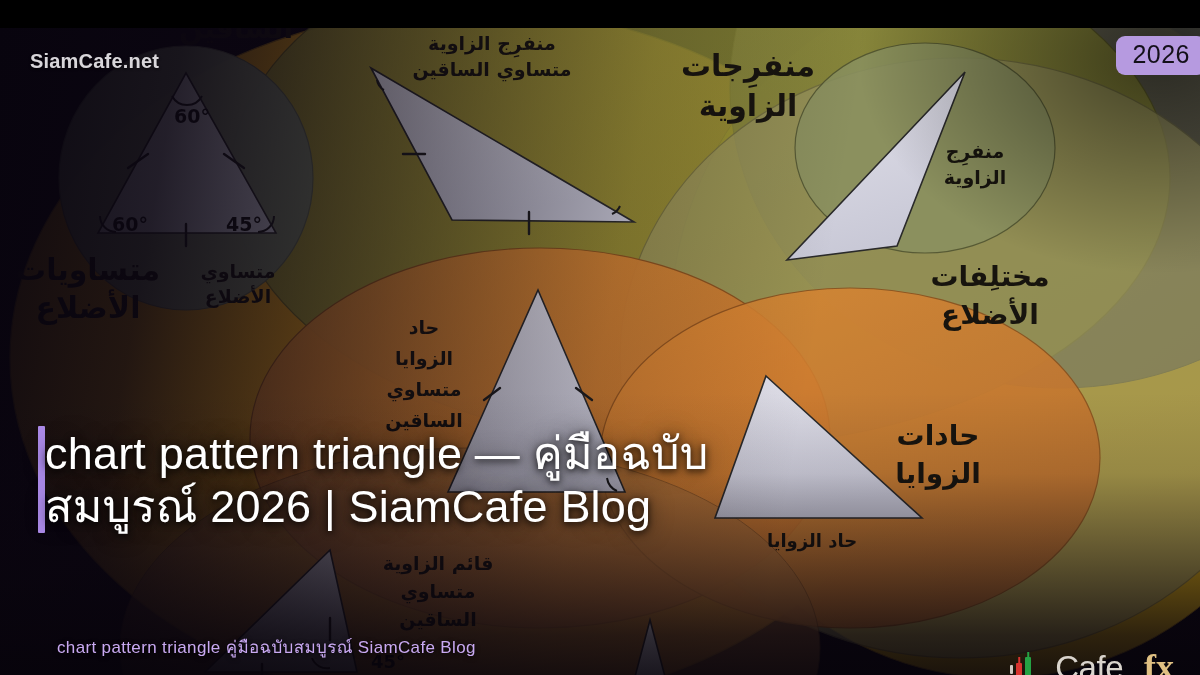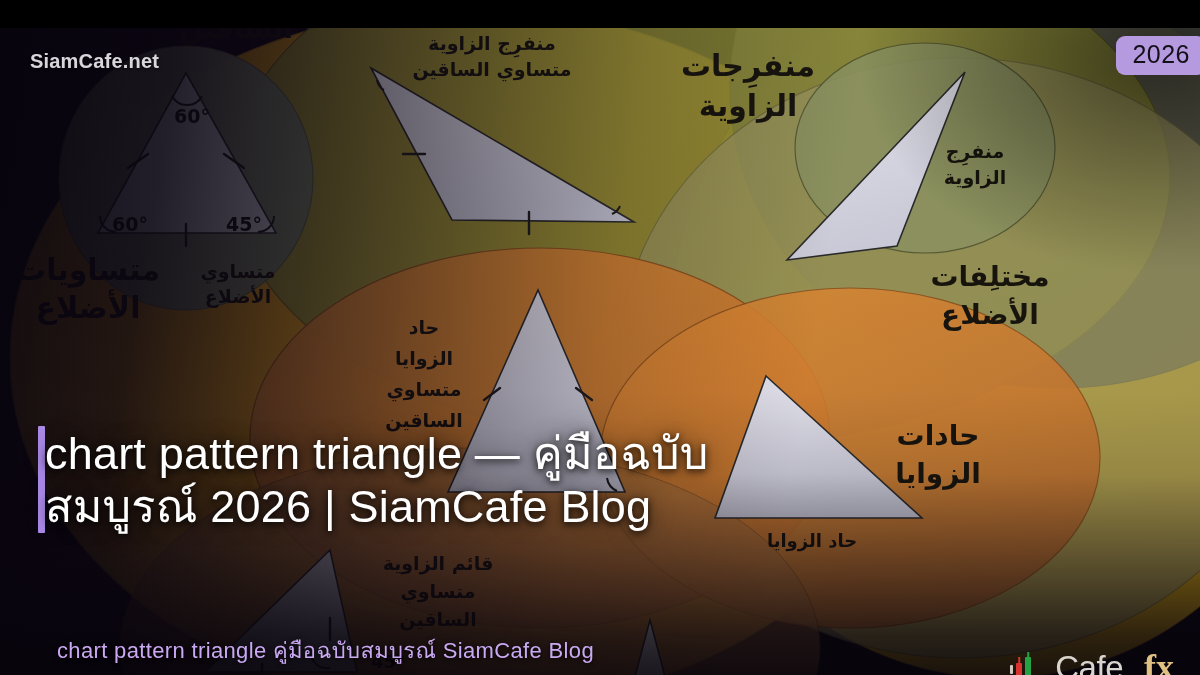--- a/index.html
+++ b/index.html
@@ -77,21 +77,21 @@
     font-size:45px;
     font-weight:400;
     line-height:1.17;
     color:#ffffff;
     text-shadow:0 2px 7px rgba(0,0,0,.92),0 0 22px rgba(0,0,0,.7);
     letter-spacing:.2px;
     white-space:pre-line;
   }
   #page-subtitle{
     position:absolute;left:57px;top:605px;
-    font-size:22px;
+    font-size:17px;
     color:#c9a9f2;
     letter-spacing:.35px;
     text-shadow:0 1px 5px rgba(0,0,0,.92);
   }
 
   
   #brand-logo{
     position:absolute;right:26px;bottom:16px;
     display:flex;align-items:center;gap:24px;
     height:40px;

